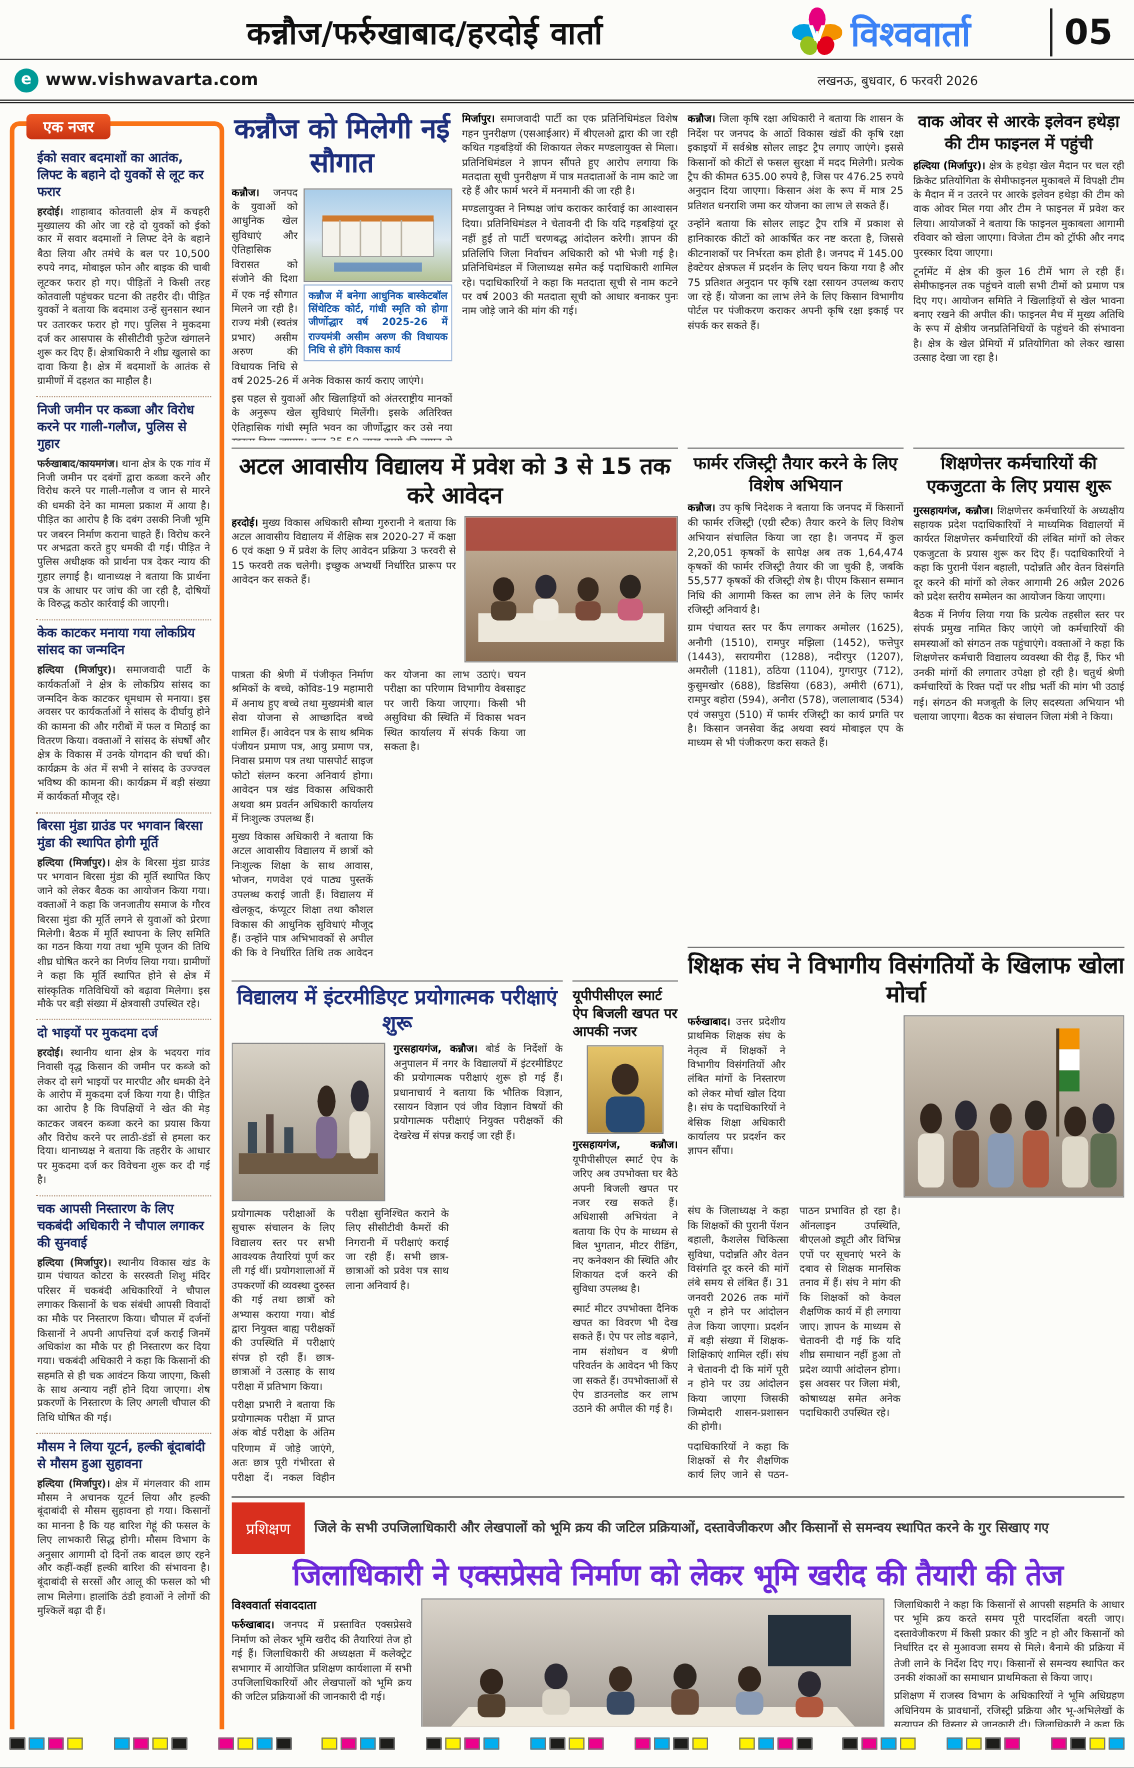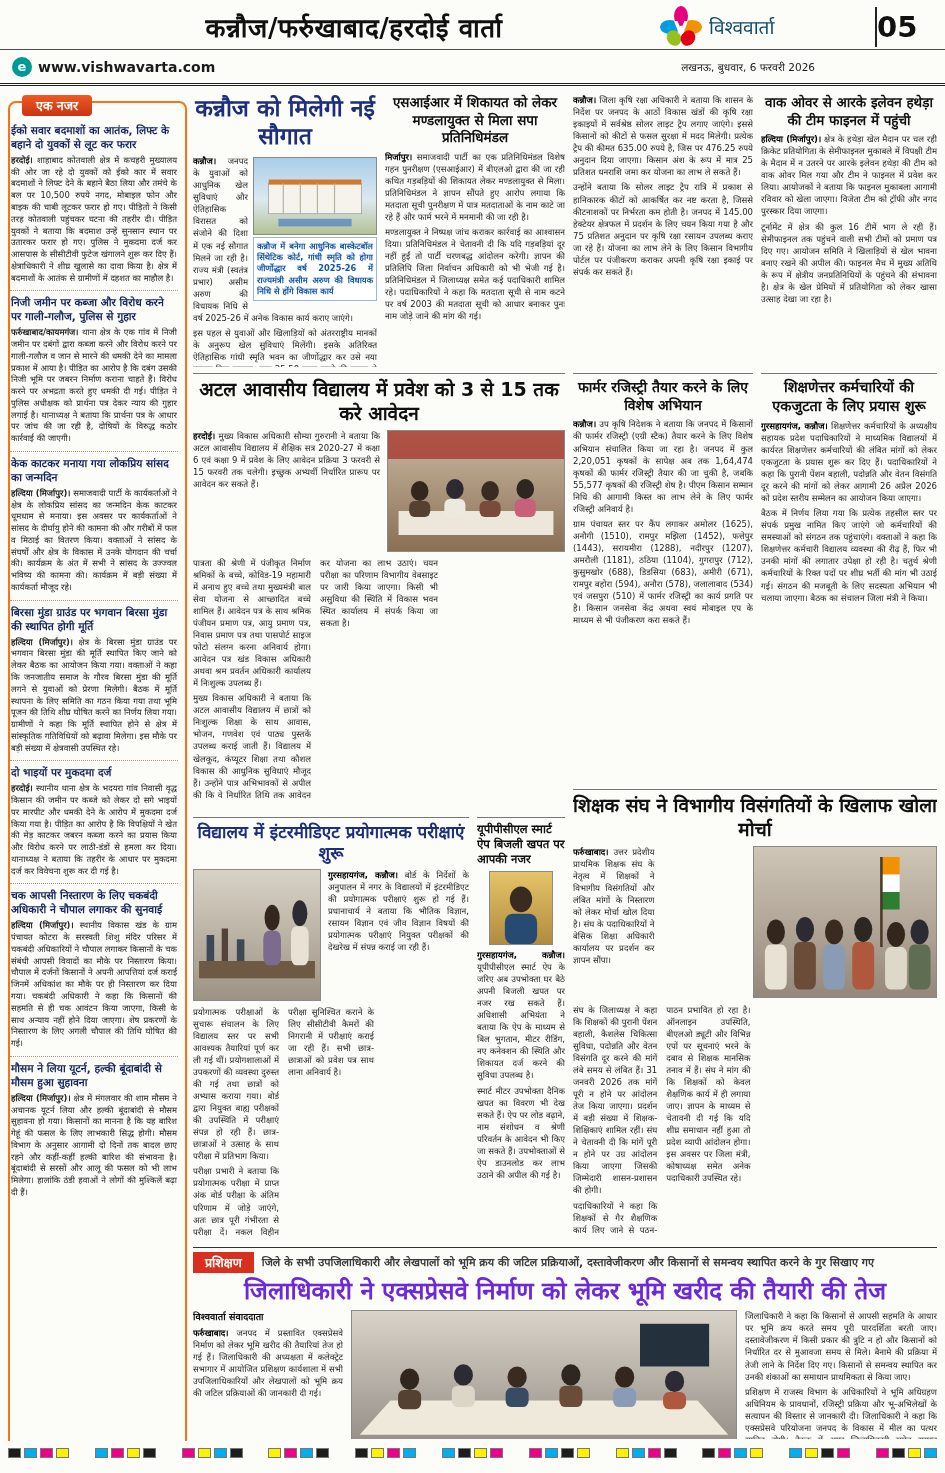--- a/index.html
+++ b/index.html
@@ -5,22 +5,22 @@
   *{margin:0;padding:0;box-sizing:border-box}
   html,body{background:#9a9a9a}
   body{font-family:"DejaVu Sans","Liberation Sans",sans-serif}
   .page{position:relative;width:945px;height:1473px;margin:0 auto;background:#fcfcf9;color:#1c1c1c;overflow:hidden}
   .abs{position:absolute;overflow:hidden}
 
   
   .mast-row1{position:absolute;left:0;top:0;width:945px;height:50px;display:flex;align-items:center;padding:4px 8px 0 8px;border-bottom:1px solid #4a4a4a}
   .section-title{flex:1;text-align:center;font-size:26px;font-weight:bold;letter-spacing:.5px;color:#101010}
   .brand{display:flex;align-items:center;gap:7px;width:215px}
-  .brand-name{font-size:19px;font-weight:normal;color:#0c4a6e}
-  .page-num{width:62px;text-align:left;font-size:29px;font-weight:bold;color:#111;border-left:2px solid #222;line-height:40px}
+  .brand-name{font-size:29px;font-weight:bold;color:#3b82f6}
+  .page-num{width:62px;text-align:center;font-size:29px;font-weight:bold;color:#111;border-left:2px solid #222;line-height:40px}
   .mast-row2{position:absolute;left:0;top:51px;width:945px;height:35px;display:flex;align-items:center;padding:0 12px;border-bottom:3px double #222}
   .website{display:flex;align-items:center;gap:6px;font-weight:bold;font-size:14px;color:#1b1b1b}
   .elogo{width:20px;height:20px;border-radius:50%;background:#009a96;color:#fff;font-weight:bold;text-align:center;line-height:20px;font-size:13px}
   .mast-date{margin-left:auto;margin-right:118px;font-size:10.5px;color:#222}
 
   
   .h-xl{font-size:23px;font-weight:bold;text-align:center;line-height:1.22;color:#6d28d9}
   .h-lg{font-size:19px;font-weight:bold;text-align:center;line-height:1.25;color:#111}
   .h-md{font-size:13.5px;font-weight:bold;text-align:center;line-height:1.3;color:#111;margin-bottom:4px}
   .navy{color:#1d2e7c}
@@ -31,21 +31,21 @@
   .cols-3{column-count:3;column-gap:9px;column-fill:auto;height:100%}
   .cols-4{column-count:4;column-gap:9px;column-fill:auto;height:100%}
   .rule-top{border-top:1px solid #777;padding-top:4px}
   .rule-heavy{border-top:1.5px solid #333;padding-top:4px}
 
   .photo{position:relative;width:100%;height:100%;border:1px solid #8a8a8a;overflow:hidden}
   .photo svg{position:absolute;inset:0;width:100%;height:100%}
   .caption{font-size:8.3px;line-height:1.35;font-weight:bold;color:#1456a8;text-align:justify;border:1px solid #9db6d8;padding:3px;background:#fff}
 
   
-  .eknajar{border:2px solid #f97316;border-radius:8px;padding:16px 7px 4px 0}
+  .eknajar{border:4px solid #f97316;border-radius:8px;padding:16px 7px 4px 18px}
   .eknajar-tab{position:absolute;top:3px;left:14px;background:linear-gradient(180deg,#f05a24,#c93312);color:#fff;font-size:12.5px;font-weight:bold;padding:2px 14px;border-radius:4px;z-index:3}
   .en-art{padding:5px 1px 6px 1px;border-bottom:1px dotted #b5967e}
   .en-art:last-child{border-bottom:none}
   .en-h{font-size:10.6px;font-weight:bold;color:#16255f;line-height:1.32;margin-bottom:3px}
   .en-b{font-size:8.4px;line-height:1.4;text-align:justify;color:#262626}
 
   
   .saugat-imgbox{float:right;width:124px;margin:2px 0 3px 5px}
   .saugat-imgbox .photo{height:78px;margin-bottom:2px}
 
@@ -53,21 +53,21 @@
   .atal-row .side{flex:1}
   .atal-photo{width:178px;flex:none}
 
   .vid-row{display:flex;gap:7px;height:132px;margin:4px 0 5px 0}
   .vid-photo{width:128px;flex:none}
 
   .sangh-row{display:flex;gap:8px;height:152px;margin:4px 0 6px 0}
   .sangh-photo{width:184px;flex:none}
 
   .kicker-row{display:flex;align-items:center;gap:8px;margin-bottom:4px}
-  .kicker{background:#d92f1e;color:#fff;font-weight:bold;font-size:12.5px;padding:2px 12px;flex:none}
+  .kicker{background:#d92f1e;color:#fff;font-weight:normal;font-size:12.5px;padding:13px 12px;flex:none}
   .subhead{font-size:11px;font-weight:bold;color:#3c3c3c;line-height:1.25}
   .exp-row{display:flex;gap:8px;height:130px;margin-top:4px}
   .exp-left{width:150px;flex:none}
   .exp-photo{flex:1}
   .exp-right{width:192px;flex:none}
   .byline{font-size:9.5px;font-weight:bold;color:#111;margin-bottom:2px}
 
   
   .colorbar{position:absolute;left:8px;top:1447px;width:929px;height:12px;display:flex;justify-content:space-between;align-items:center}
   .cb-group{display:flex;gap:3px}
@@ -163,21 +163,20 @@
         </div>
         <p class="caption">कन्नौज में बनेगा आधुनिक बास्केटबॉल सिंथेटिक कोर्ट, गांधी स्मृति को होगा जीर्णोद्धार वर्ष 2025-26 में राज्यमंत्री असीम अरुण की विधायक निधि से होंगे विकास कार्य</p>
       </div>
       <p><strong>कन्नौज।</strong> <span>जनपद के युवाओं को आधुनिक खेल सुविधाएं और ऐतिहासिक विरासत को संजोने की दिशा में एक नई सौगात मिलने जा रही है। राज्य मंत्री (स्वतंत्र प्रभार) असीम अरुण की विधायक निधि से वर्ष 2025-26 में अनेक विकास कार्य कराए जाएंगे।</span></p>
       <p>इस पहल से युवाओं और खिलाड़ियों को अंतरराष्ट्रीय मानकों के अनुरूप खेल सुविधाएं मिलेंगी। इसके अतिरिक्त ऐतिहासिक गांधी स्मृति भवन का जीर्णोद्धार कर उसे नया स्वरूप दिया जाएगा। कुल 35.50 लाख रुपये की लागत से होने वाले इन कार्यों से जनपद में खेल और सांस्कृतिक गतिविधियों को बढ़ावा मिलेगा। इससे पूर्व भी विधायक निधि से अनेक विकास कार्य कराए जा चुके हैं। स्थानीय नागरिकों ने इस घोषणा का स्वागत करते हुए राज्यमंत्री का आभार व्यक्त किया है।</p>
 
     </div>
   </section>
 
   <section class="abs" style="left:385px;top:94px;width:180px;height:273px">
-    <h2 class="h-md">एसआईआर में शिकायत को लेकर मण्डलायुक्त से मिला सपा प्रतिनिधिमंडल</h2>
     <div class="body-txt">
       <p><strong>मिर्जापुर।</strong> <span>समाजवादी पार्टी का एक प्रतिनिधिमंडल विशेष गहन पुनरीक्षण (एसआईआर) में बीएलओ द्वारा की जा रही कथित गड़बड़ियों की शिकायत लेकर मण्डलायुक्त से मिला। प्रतिनिधिमंडल ने ज्ञापन सौंपते हुए आरोप लगाया कि मतदाता सूची पुनरीक्षण में पात्र मतदाताओं के नाम काटे जा रहे हैं और फार्म भरने में मनमानी की जा रही है।</span></p>
       <p>मण्डलायुक्त ने निष्पक्ष जांच कराकर कार्रवाई का आश्वासन दिया। प्रतिनिधिमंडल ने चेतावनी दी कि यदि गड़बड़ियां दूर नहीं हुईं तो पार्टी चरणबद्ध आंदोलन करेगी। ज्ञापन की प्रतिलिपि जिला निर्वाचन अधिकारी को भी भेजी गई है। प्रतिनिधिमंडल में जिलाध्यक्ष समेत कई पदाधिकारी शामिल रहे। पदाधिकारियों ने कहा कि मतदाता सूची से नाम कटने पर वर्ष 2003 की मतदाता सूची को आधार बनाकर पुनः नाम जोड़े जाने की मांग की गई।</p>
     </div>
   </section>
 
   <section class="abs" style="left:573px;top:94px;width:180px;height:273px">
     <div class="body-txt">
       <p><strong>कन्नौज।</strong> <span>जिला कृषि रक्षा अधिकारी ने बताया कि शासन के निर्देश पर जनपद के आठों विकास खंडों की कृषि रक्षा इकाइयों में सर्वश्रेष्ठ सोलर लाइट ट्रैप लगाए जाएंगे। इससे किसानों को कीटों से फसल सुरक्षा में मदद मिलेगी। प्रत्येक ट्रैप की कीमत 635.00 रुपये है, जिस पर 476.25 रुपये अनुदान दिया जाएगा। किसान अंश के रूप में मात्र 25 प्रतिशत धनराशि जमा कर योजना का लाभ ले सकते हैं।</span></p>
       <p>उन्होंने बताया कि सोलर लाइट ट्रैप रात्रि में प्रकाश से हानिकारक कीटों को आकर्षित कर नष्ट करता है, जिससे कीटनाशकों पर निर्भरता कम होती है। जनपद में 145.00 हेक्टेयर क्षेत्रफल में प्रदर्शन के लिए चयन किया गया है और 75 प्रतिशत अनुदान पर कृषि रक्षा रसायन उपलब्ध कराए जा रहे हैं। योजना का लाभ लेने के लिए किसान विभागीय पोर्टल पर पंजीकरण कराकर अपनी कृषि रक्षा इकाई पर संपर्क कर सकते हैं।</p>

